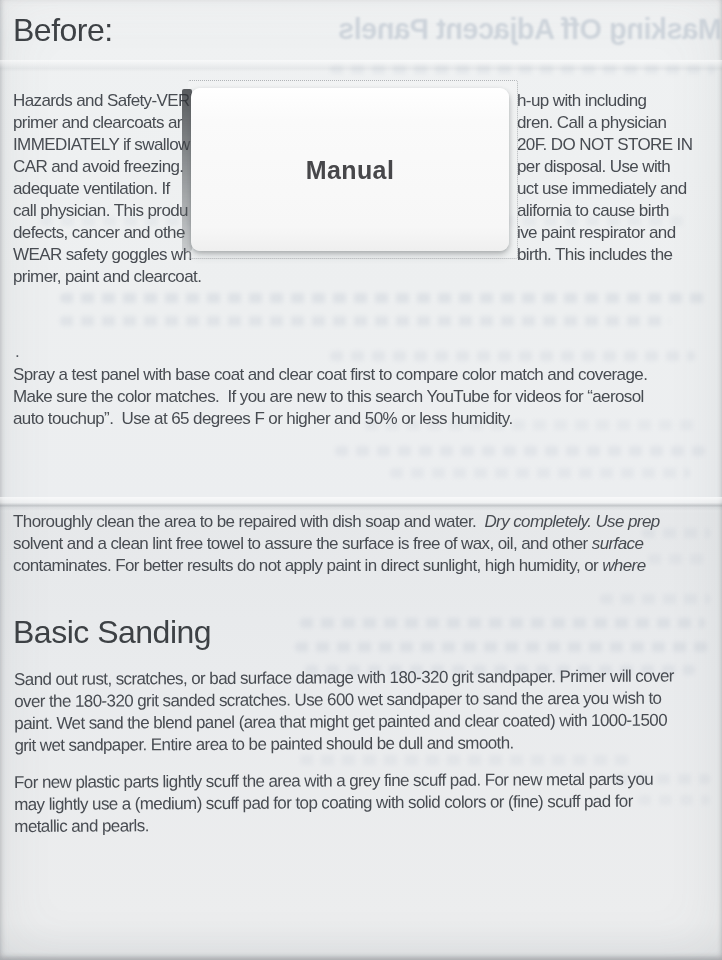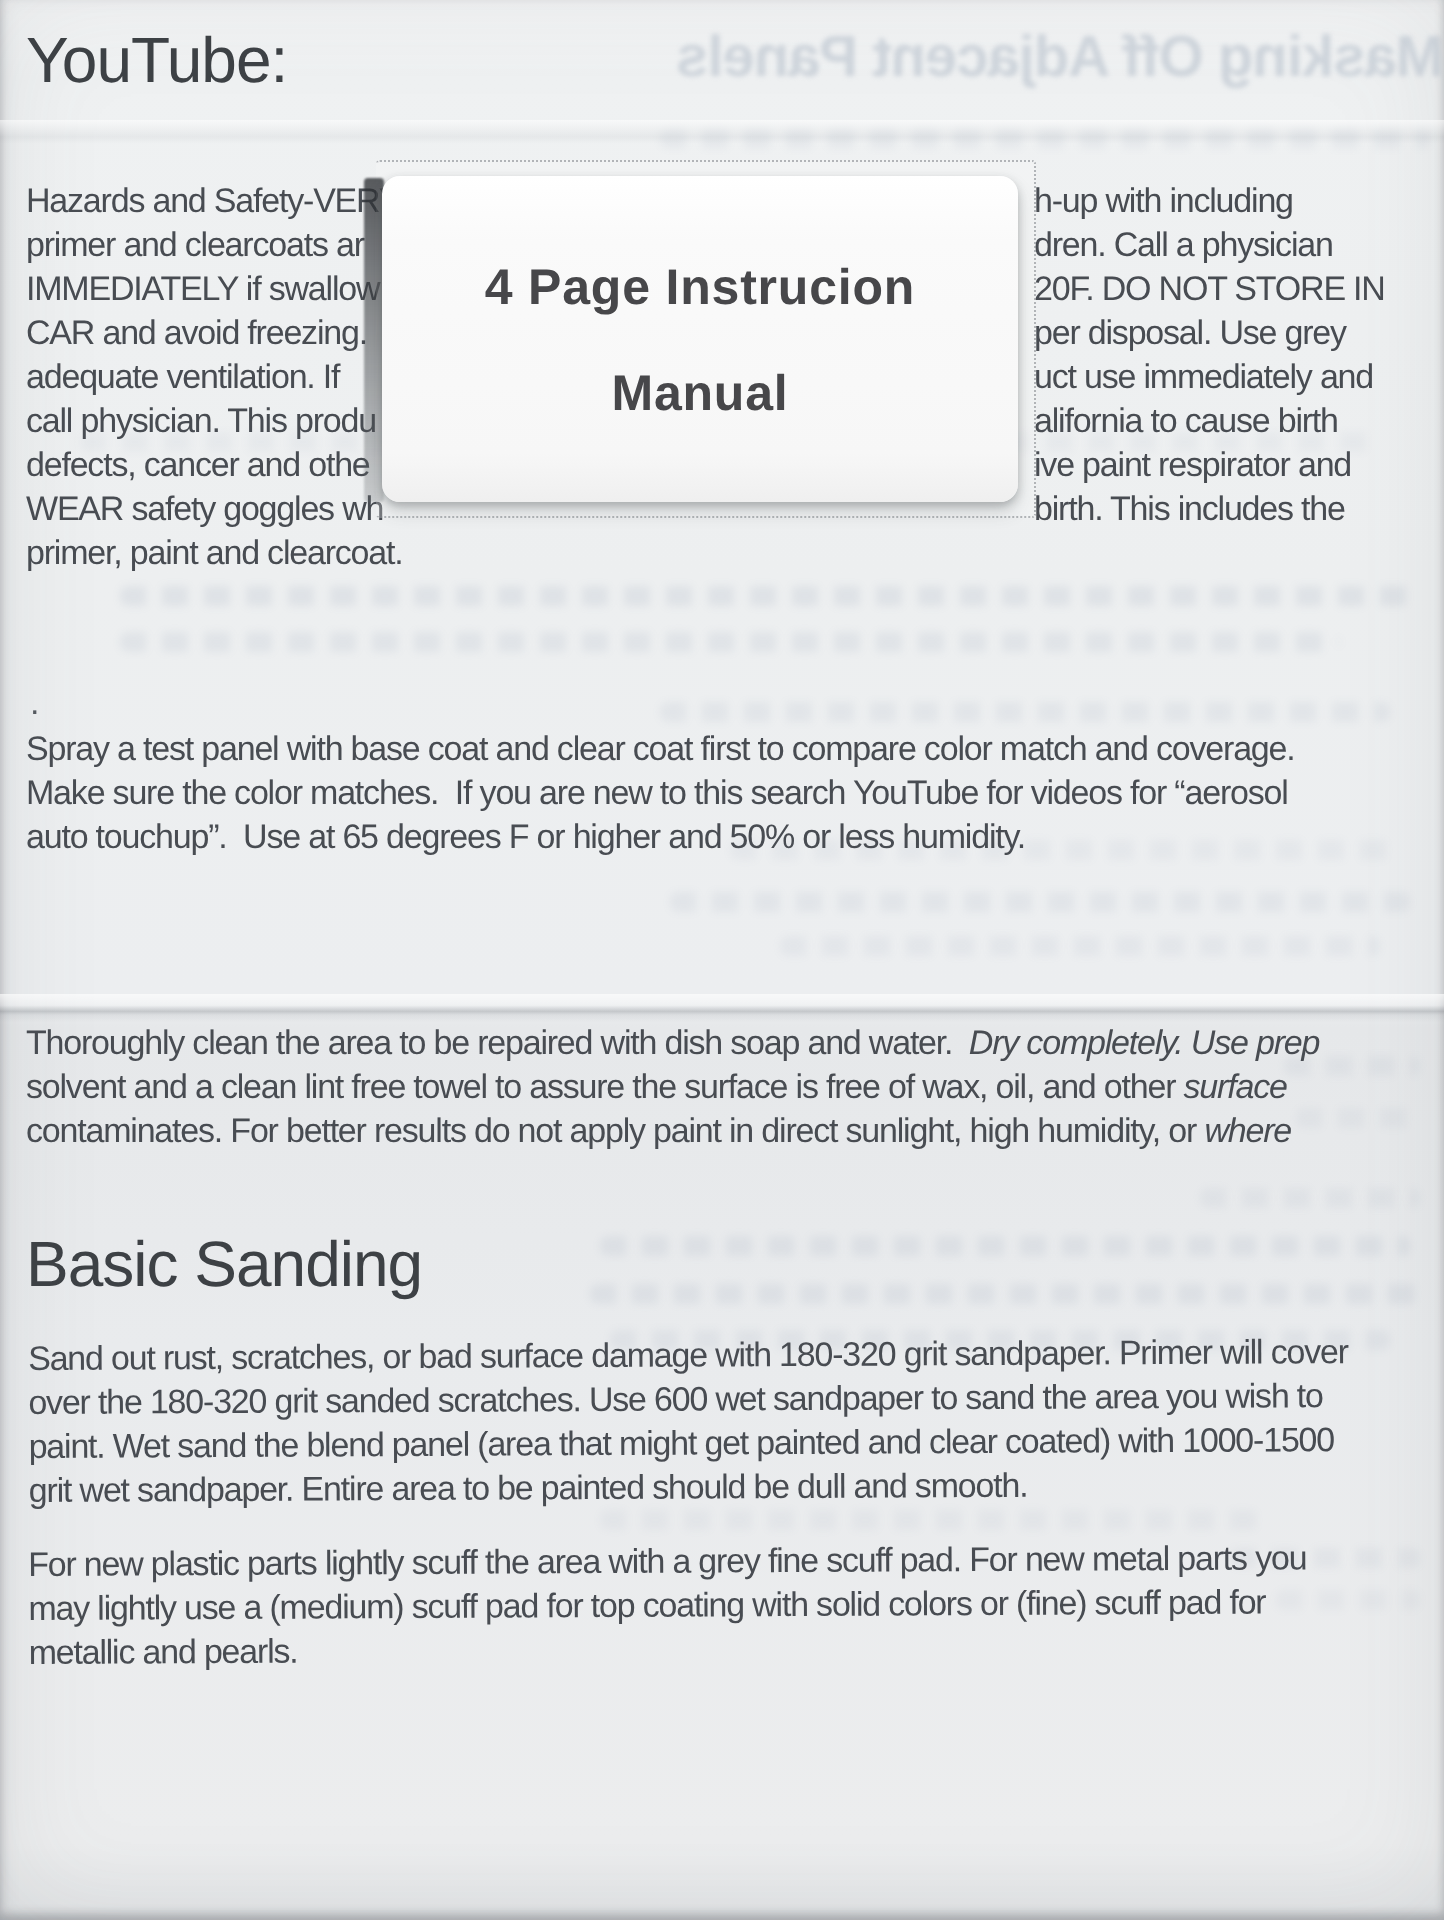--- a/index.html
+++ b/index.html
@@ -98,38 +98,37 @@
   <div class="gbar" style="top:618px;left:300px;width:405px;opacity:.13"></div>
   <div class="gbar" style="top:642px;left:295px;width:415px;opacity:.13"></div>
   <div class="gbar" style="top:665px;left:305px;width:390px;opacity:.11"></div>
   <div class="gbar" style="top:755px;left:300px;width:330px;opacity:.08"></div>
   <div class="gbar" style="top:774px;left:615px;width:95px;opacity:.09"></div>
   <div class="gbar" style="top:795px;left:638px;width:72px;opacity:.07"></div>
 
   <div class="crease-top"></div>
   <div class="fold-line"></div>
 
-  <div class="h1" style="top:10px">YouTube:</div>
+  <div class="h1" style="top:10px">Before:</div>
 
   <div class="para" style="left:13px;top:90px;width:700px">
       <div class="tl"><span>Hazards and Safety-VERY</span><span class="frag-right">h-up with including</span></div>
       <div class="tl"><span>primer and clearcoats ar</span><span class="frag-right">dren. Call a physician</span></div>
       <div class="tl"><span>IMMEDIATELY if swallow</span><span class="frag-right">20F. DO NOT STORE IN</span></div>
-      <div class="tl"><span>CAR and avoid freezing.</span><span class="frag-right">per disposal. Use grey</span></div>
+      <div class="tl"><span>CAR and avoid freezing.</span><span class="frag-right">per disposal. Use with</span></div>
       <div class="tl"><span>adequate ventilation. If</span><span class="frag-right">uct use immediately and</span></div>
       <div class="tl"><span>call physician. This produ</span><span class="frag-right">alifornia to cause birth</span></div>
       <div class="tl"><span>defects, cancer and othe</span><span class="frag-right">ive paint respirator and</span></div>
       <div class="tl"><span>WEAR safety goggles wh</span><span class="frag-right">birth. This includes the</span></div>
       <div class="tl"><span>primer, paint and clearcoat.</span></div>
     </div>
 
   <div class="backing"></div>
   <div class="sticker-shadow-wedge"></div>
   <div class="sticker">
-    <div class="sticker-line">4 Page Instrucion</div>
     <div class="sticker-line">Manual</div>
   </div>
 
   <div class="stray-dot">.</div>
   <div class="para" style="left:13px;top:364px;width:700px">
       <div class="tl">Spray a test panel with base coat and clear coat first to compare color match and coverage.</div>
       <div class="tl">Make sure the color matches.&nbsp; If you are new to this search YouTube for videos for “aerosol</div>
       <div class="tl">auto touchup”.&nbsp; Use at 65 degrees F or higher and 50% or less humidity.</div>
     </div>
 

